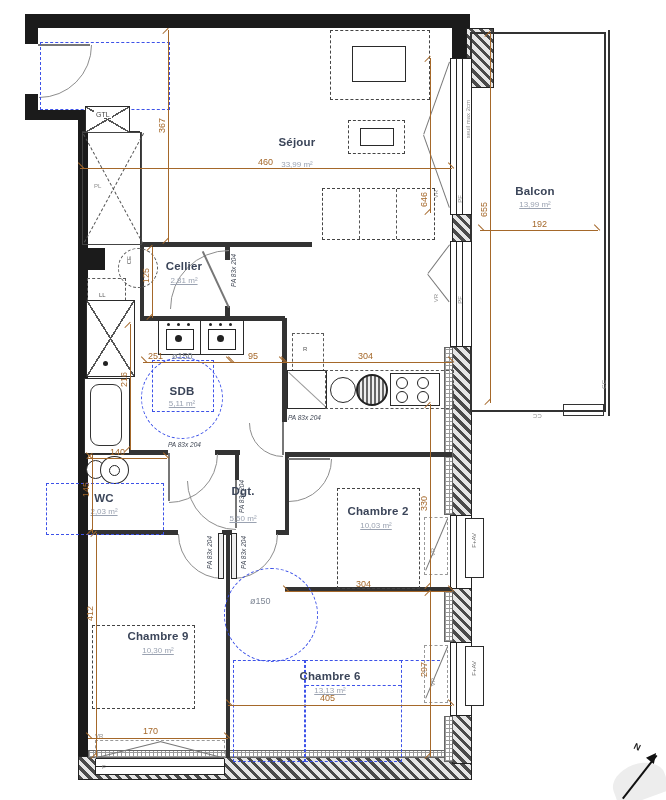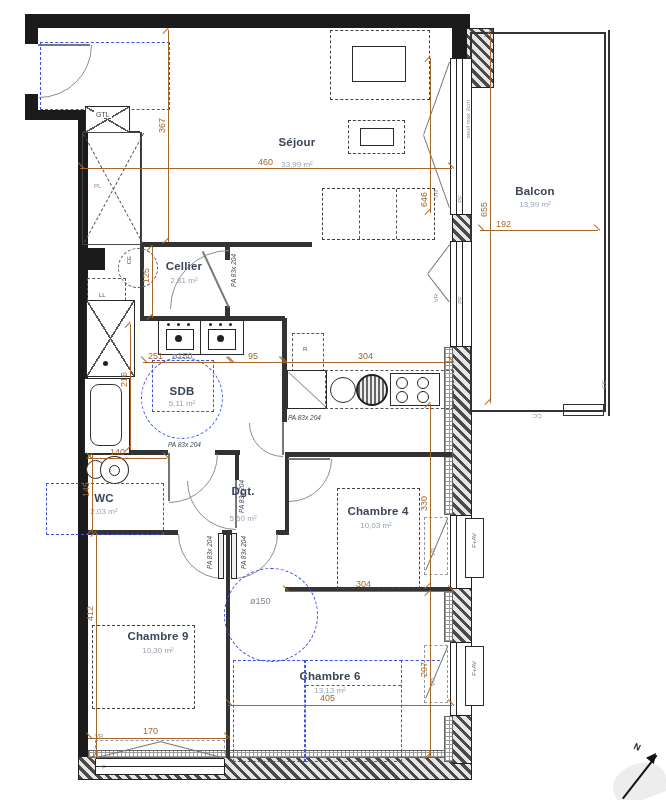--- a/index.html
+++ b/index.html
@@ -28,21 +28,21 @@
   .dimh::before,.dimh::after{content:"";position:absolute;top:-3.5px;width:8px;height:1.2px;
       background:#a5682a;transform:rotate(45deg);}
   .dimh::before{left:-3px;} .dimh::after{right:-3px;}
   .dimv::before,.dimv::after{content:"";position:absolute;left:-3.5px;height:8px;width:1.2px;
       background:#a5682a;transform:rotate(45deg);}
   .dimv::before{top:-3px;} .dimv::after{bottom:-3px;}
   .dlab{position:absolute;color:#a5682a;font-size:9px;white-space:nowrap;}
   .vlab{writing-mode:vertical-rl;transform:rotate(180deg);}
   .rname{position:absolute;color:#3b4559;font-weight:bold;font-size:11.5px;
          white-space:nowrap;transform:translateX(-50%);letter-spacing:.2px;}
-  .rarea{position:absolute;color:#9aa2b1;font-size:8px;white-space:nowrap;transform:translateX(-50%);}
+  .rarea{position:absolute;color:#9aa2b1;font-size:8px;white-space:nowrap;transform:translateX(-50%);text-decoration:underline;}
   .doorlab{position:absolute;color:#3f4654;font-size:6.5px;font-style:italic;white-space:nowrap;}
   .tiny{position:absolute;color:#8f8f8f;font-size:6px;white-space:nowrap;}
   .xbox{background-image:
      linear-gradient(to top right,transparent calc(50% - 0.8px),#555 calc(50% - 0.8px) calc(50% + 0.8px),transparent calc(50% + 0.8px)),
      linear-gradient(to bottom right,transparent calc(50% - 0.8px),#555 calc(50% - 0.8px) calc(50% + 0.8px),transparent calc(50% + 0.8px));}
   .circ{border-radius:50%;}
 </style>
 </head>
 <body>
 
@@ -249,37 +249,37 @@
   <div class="rname" style="left:535px;top:185px">Balcon</div>
   <div class="rarea" style="left:535px;top:200px">13,99 m²</div>
   <div class="rname" style="left:184px;top:260px">Cellier</div>
   <div class="rarea" style="left:184px;top:276px">2,81 m²</div>
   <div class="rname" style="left:182px;top:385px">SDB</div>
   <div class="rarea" style="left:182px;top:399px">5,11 m²</div>
   <div class="rname" style="left:104px;top:492px">WC</div>
   <div class="rarea" style="left:104px;top:507px">2,03 m²</div>
   <div class="rname" style="left:243px;top:485px">Dgt.</div>
   <div class="rarea" style="left:243px;top:514px">5,50 m²</div>
-  <div class="rname" style="left:378px;top:505px">Chambre 4</div>
+  <div class="rname" style="left:378px;top:505px">Chambre 2</div>
   <div class="rarea" style="left:376px;top:521px">10,03 m²</div>
   <div class="rname" style="left:158px;top:630px">Chambre 9</div>
   <div class="rarea" style="left:158px;top:646px">10,30 m²</div>
   <div class="rname" style="left:330px;top:670px">Chambre 6</div>
   <div class="rarea" style="left:330px;top:686px">13,13 m²</div>
 
   <div class="dimh" style="left:80px;top:168px;width:372px"></div>
   <div class="dlab" style="left:258px;top:157px">460</div>
   <div class="dimv" style="left:168px;top:30px;height:212px"></div>
   <div class="dlab vlab" style="left:157px;top:118px">367</div>
   <div class="dimv" style="left:430px;top:58px;height:155px"></div>
   <div class="dlab vlab" style="left:419px;top:192px">646</div>
   <div class="dimv" style="left:490px;top:33px;height:370px"></div>
   <div class="dlab vlab" style="left:479px;top:202px">655</div>
   <div class="dimh" style="left:480px;top:230px;width:118px"></div>
-  <div class="dlab" style="left:496px;top:219px">192</div>
+  <div class="dlab" style="left:532px;top:219px">192</div>
   <div class="dimv" style="left:152px;top:247px;height:71px"></div>
   <div class="dlab vlab" style="left:141px;top:268px">125</div>
   <div class="dimh" style="left:143px;top:362px;width:87px"></div>
   <div class="dlab" style="left:148px;top:351px">251</div>
   <div class="dlab" style="left:172px;top:351px;color:#7f8795">ø150</div>
   <div class="dimh" style="left:230px;top:362px;width:53px"></div>
   <div class="dlab" style="left:248px;top:351px">95</div>
   <div class="dimh" style="left:283px;top:362px;width:169px"></div>
   <div class="dlab" style="left:358px;top:351px">304</div>
   <div class="dimv" style="left:130px;top:324px;height:126px"></div>

